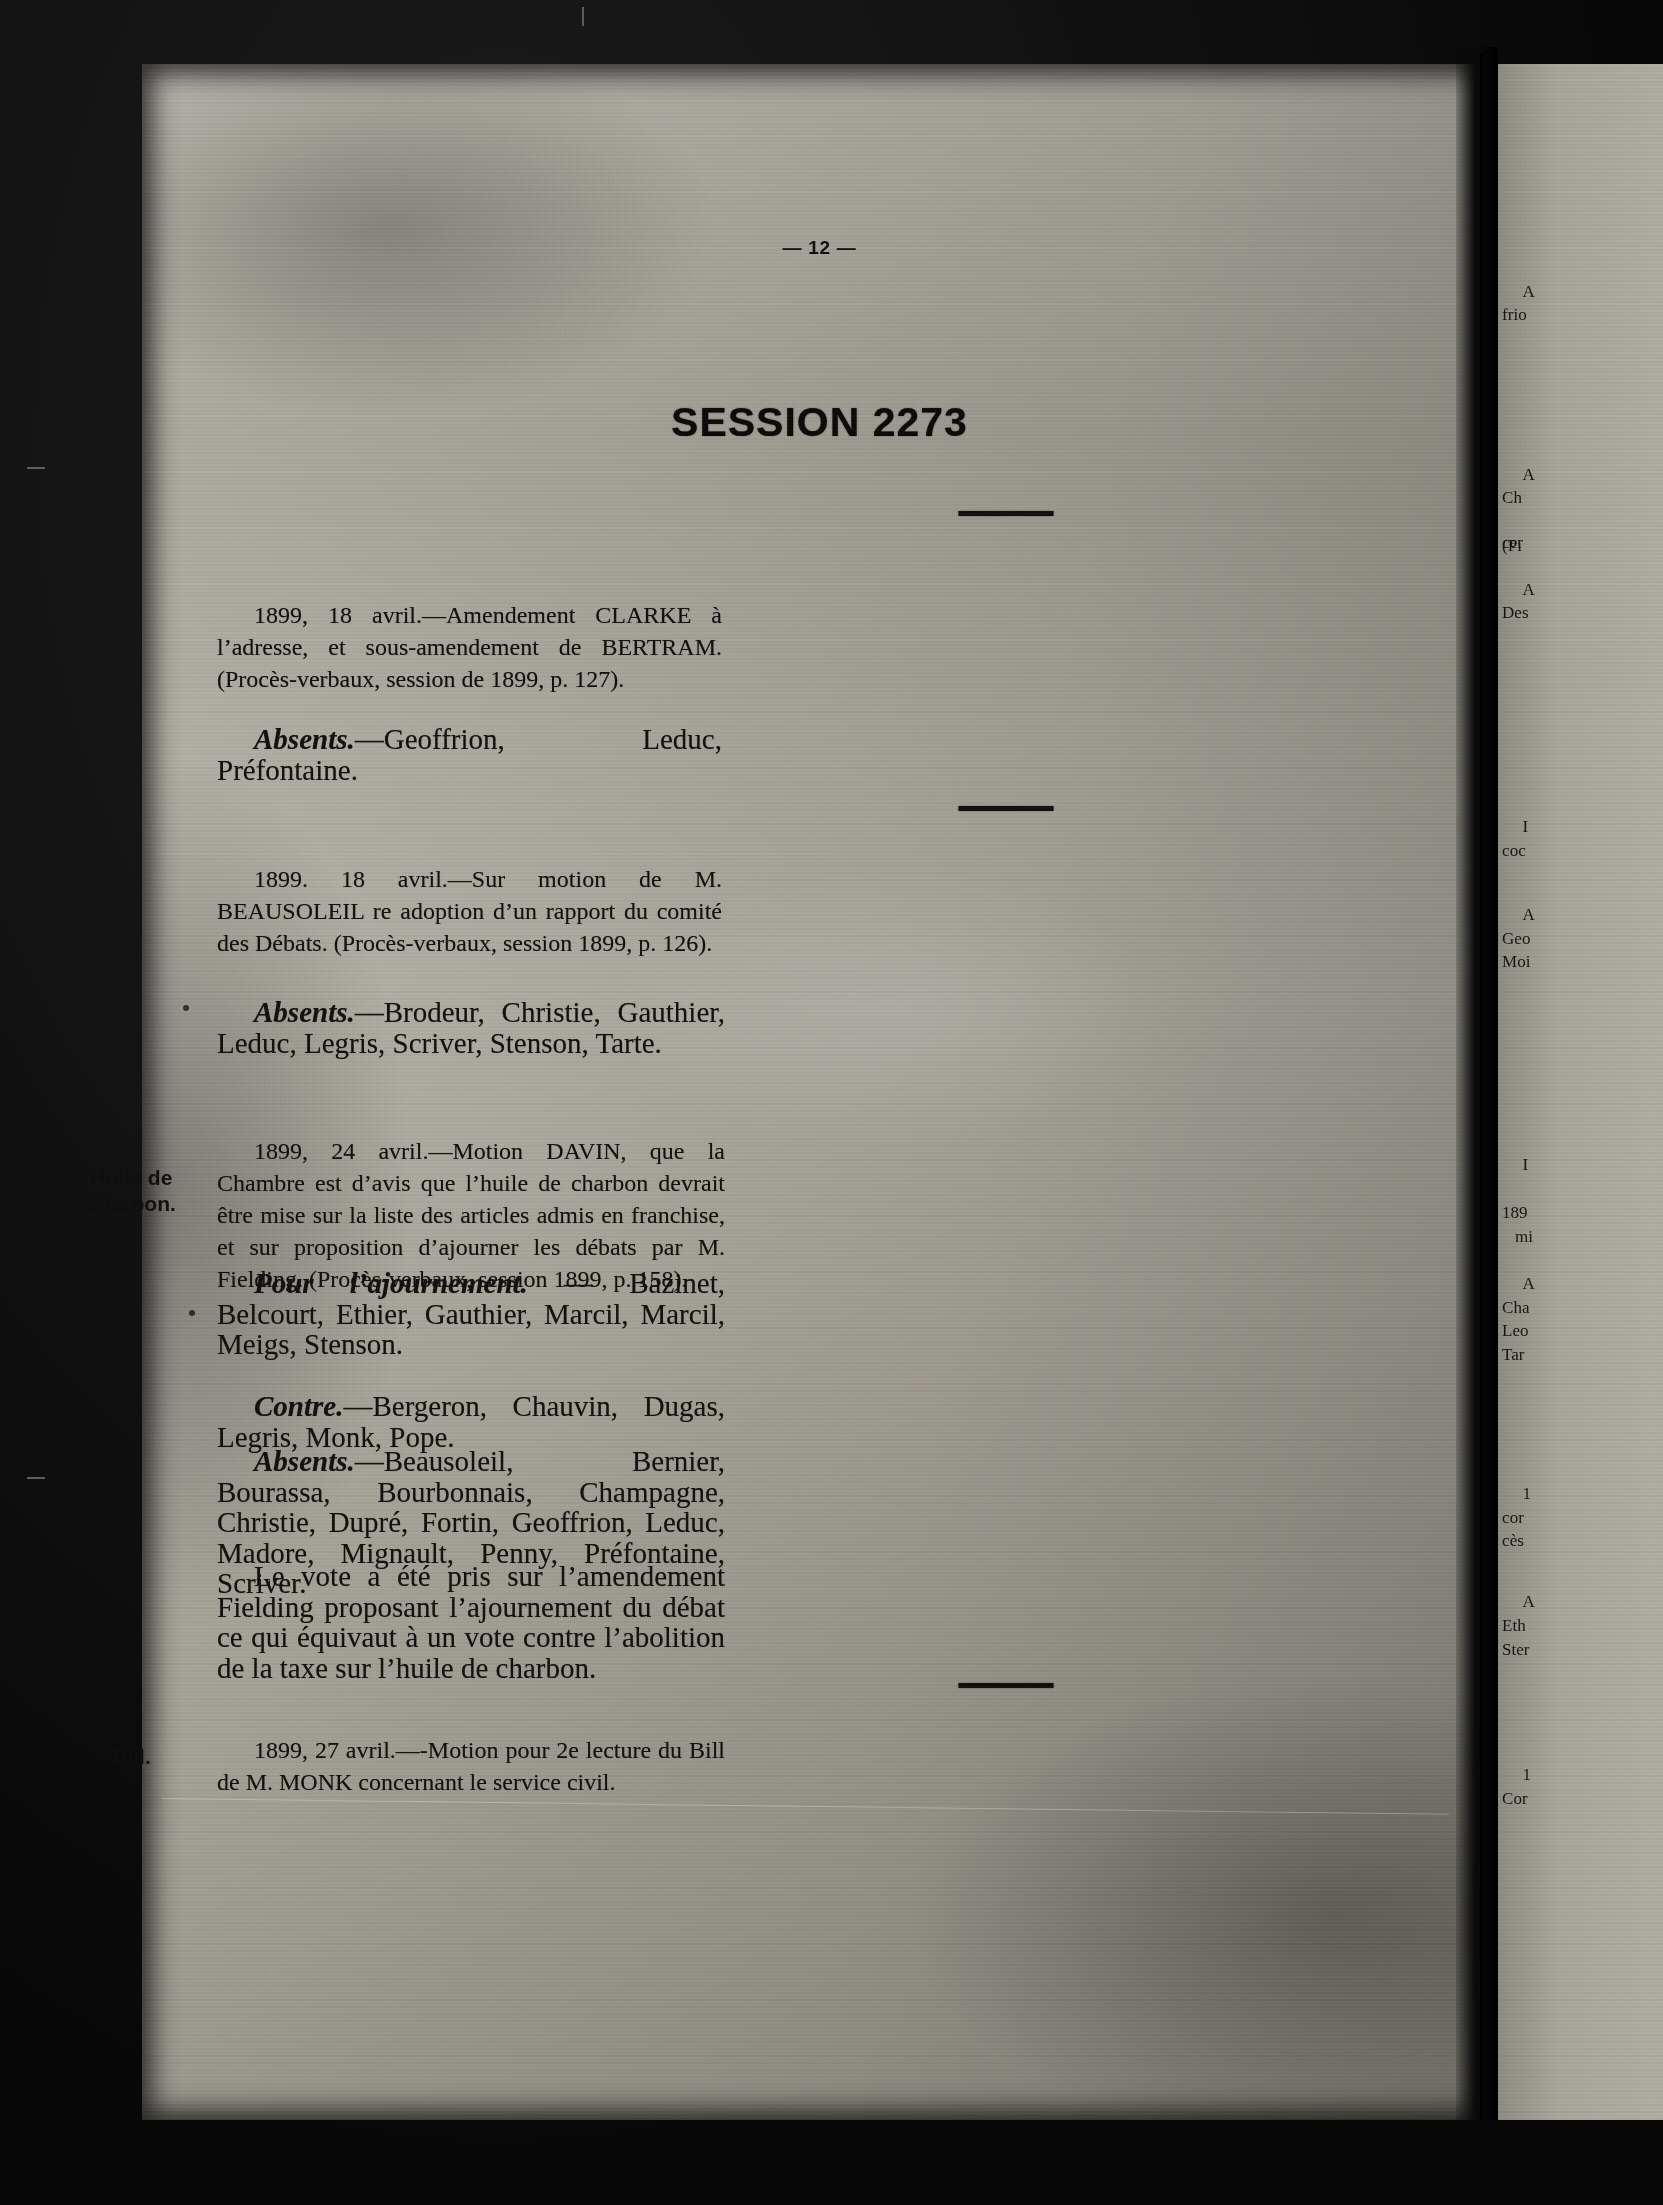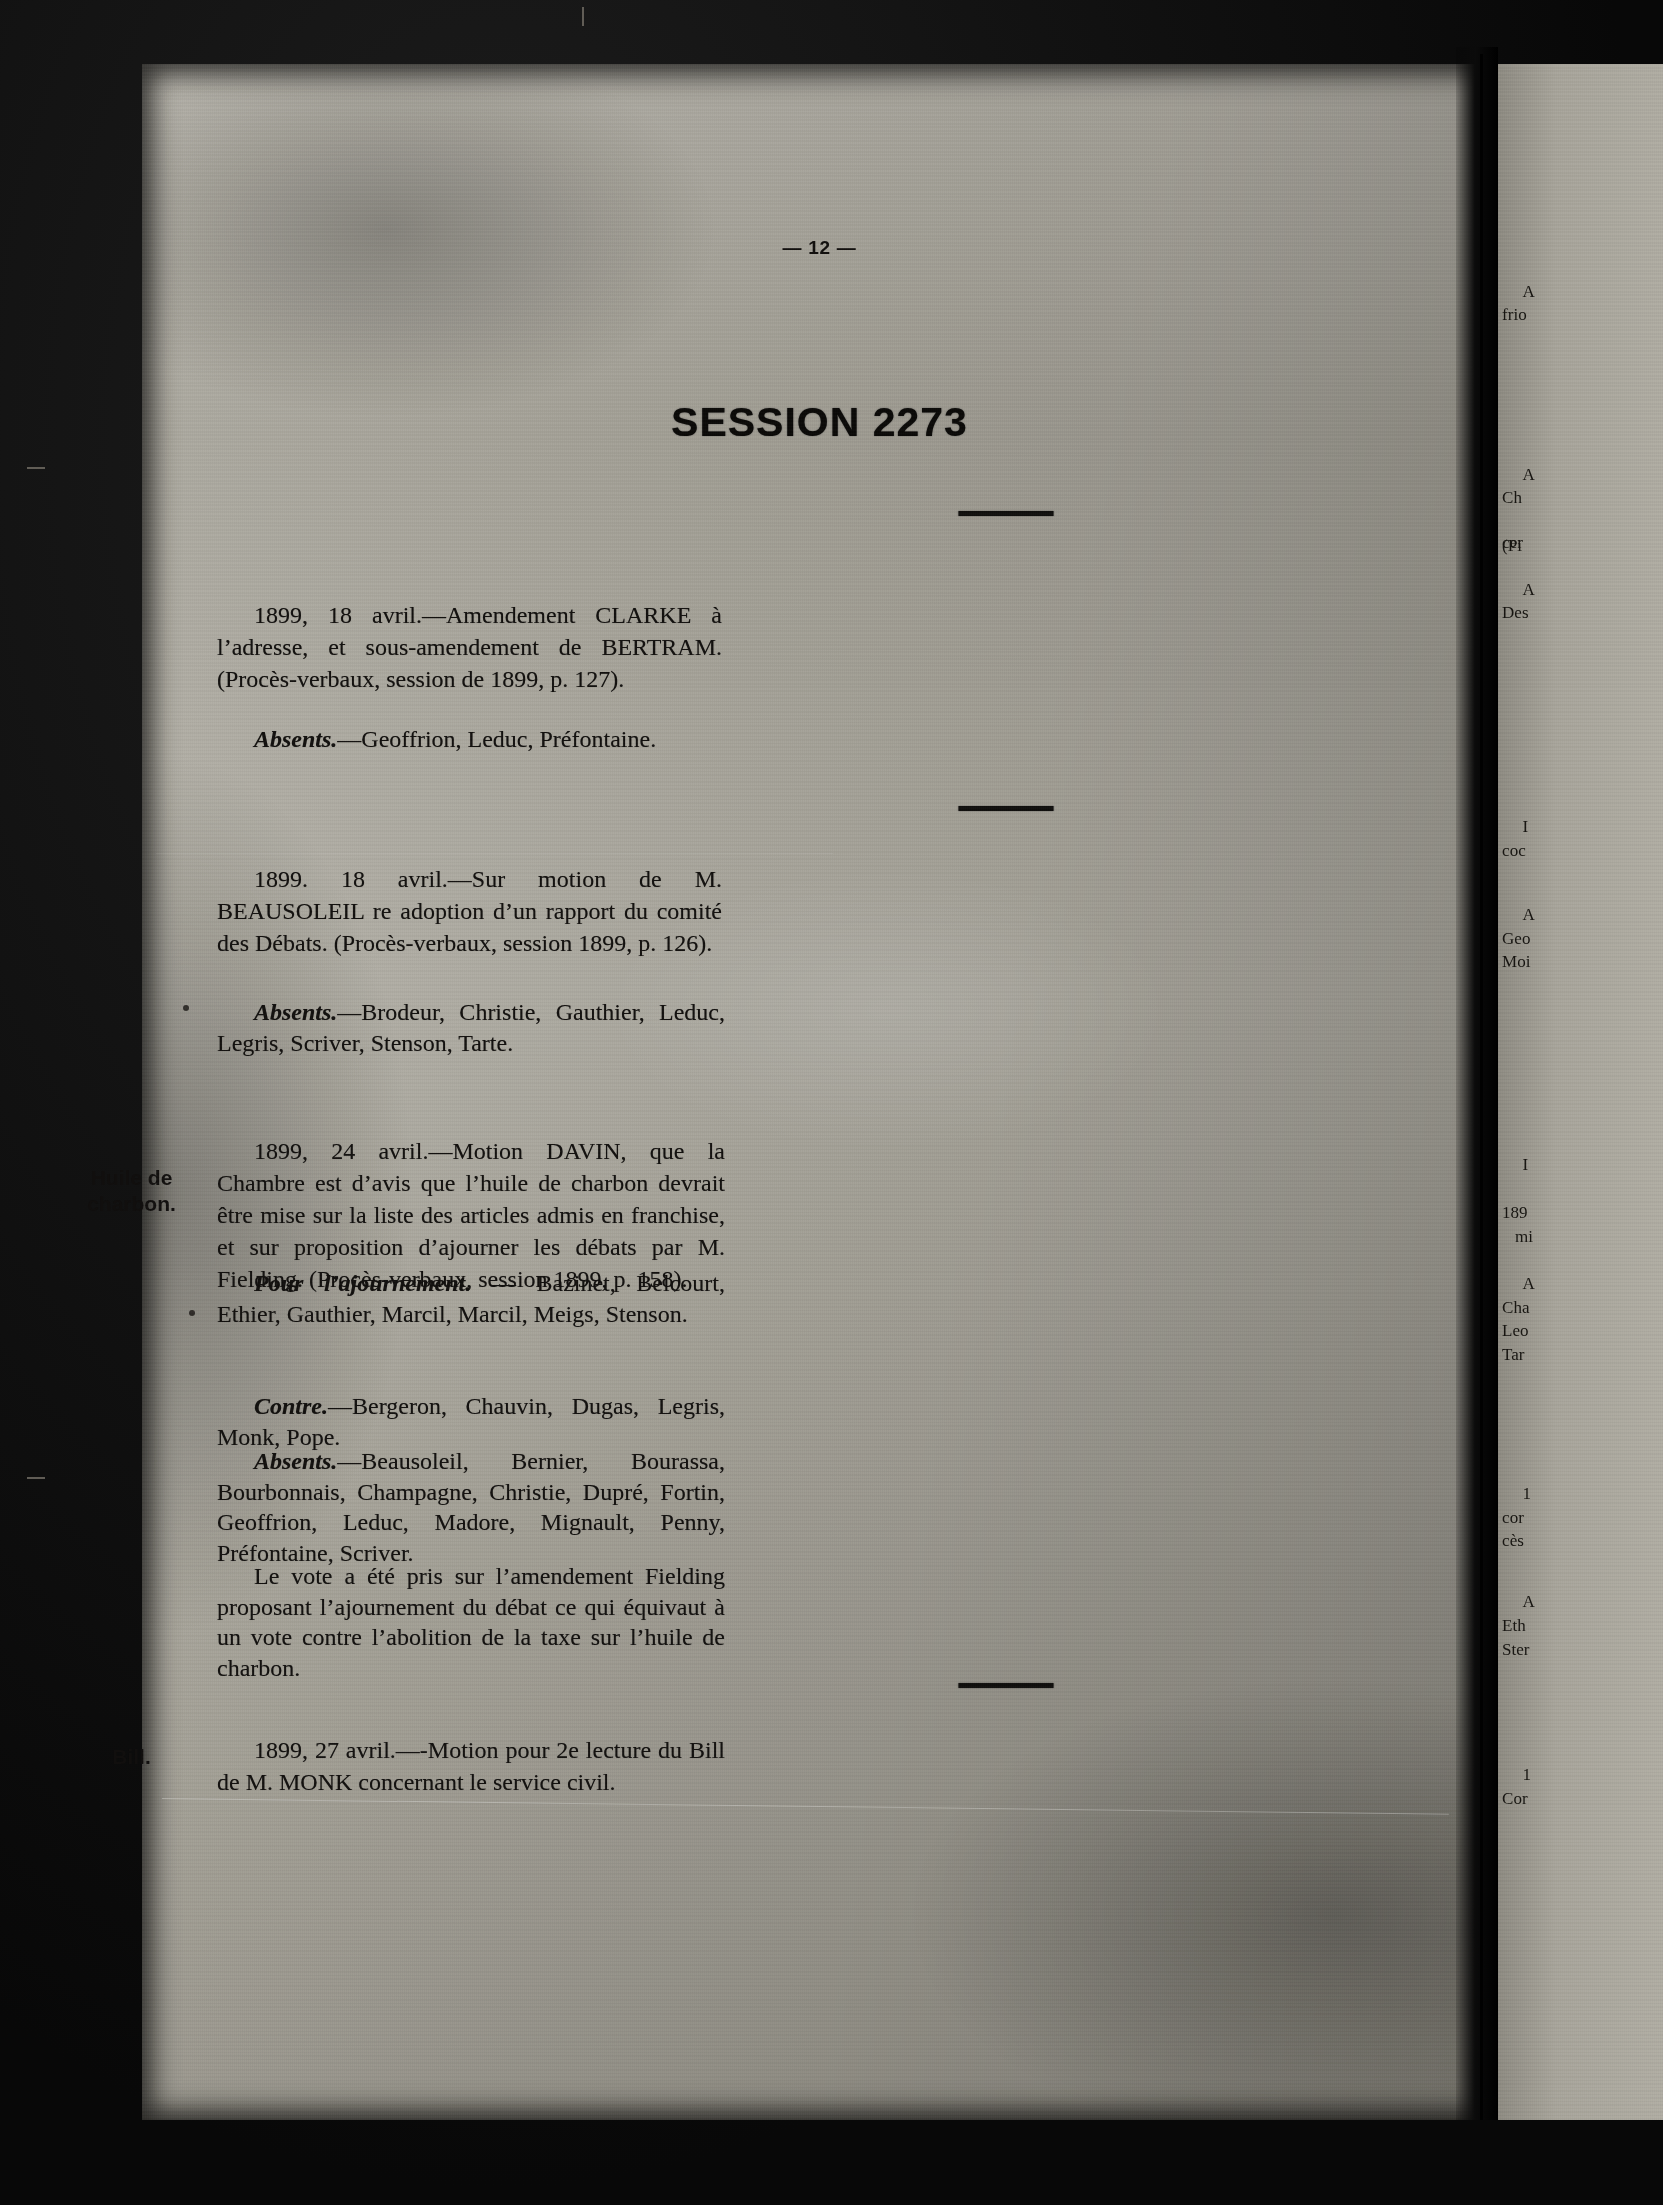--- a/index.html
+++ b/index.html
@@ -170,21 +170,21 @@
     font-family: "Liberation Sans", sans-serif;
     font-weight: bold;
     font-size: 21px;
     line-height: 26px;
     color: #131110;
     text-align: center;
     width: 169px;
   }
 
   .small-note {
-    font-size: 24px;
+    font-size: 29px;
     line-height: 30.5px;
   }
 
   .stray-dot {
     position: absolute;
     width: 6.1px; height: 6.1px;
     border-radius: 50%;
     background: #1a1815;
     opacity: .8;
   }

